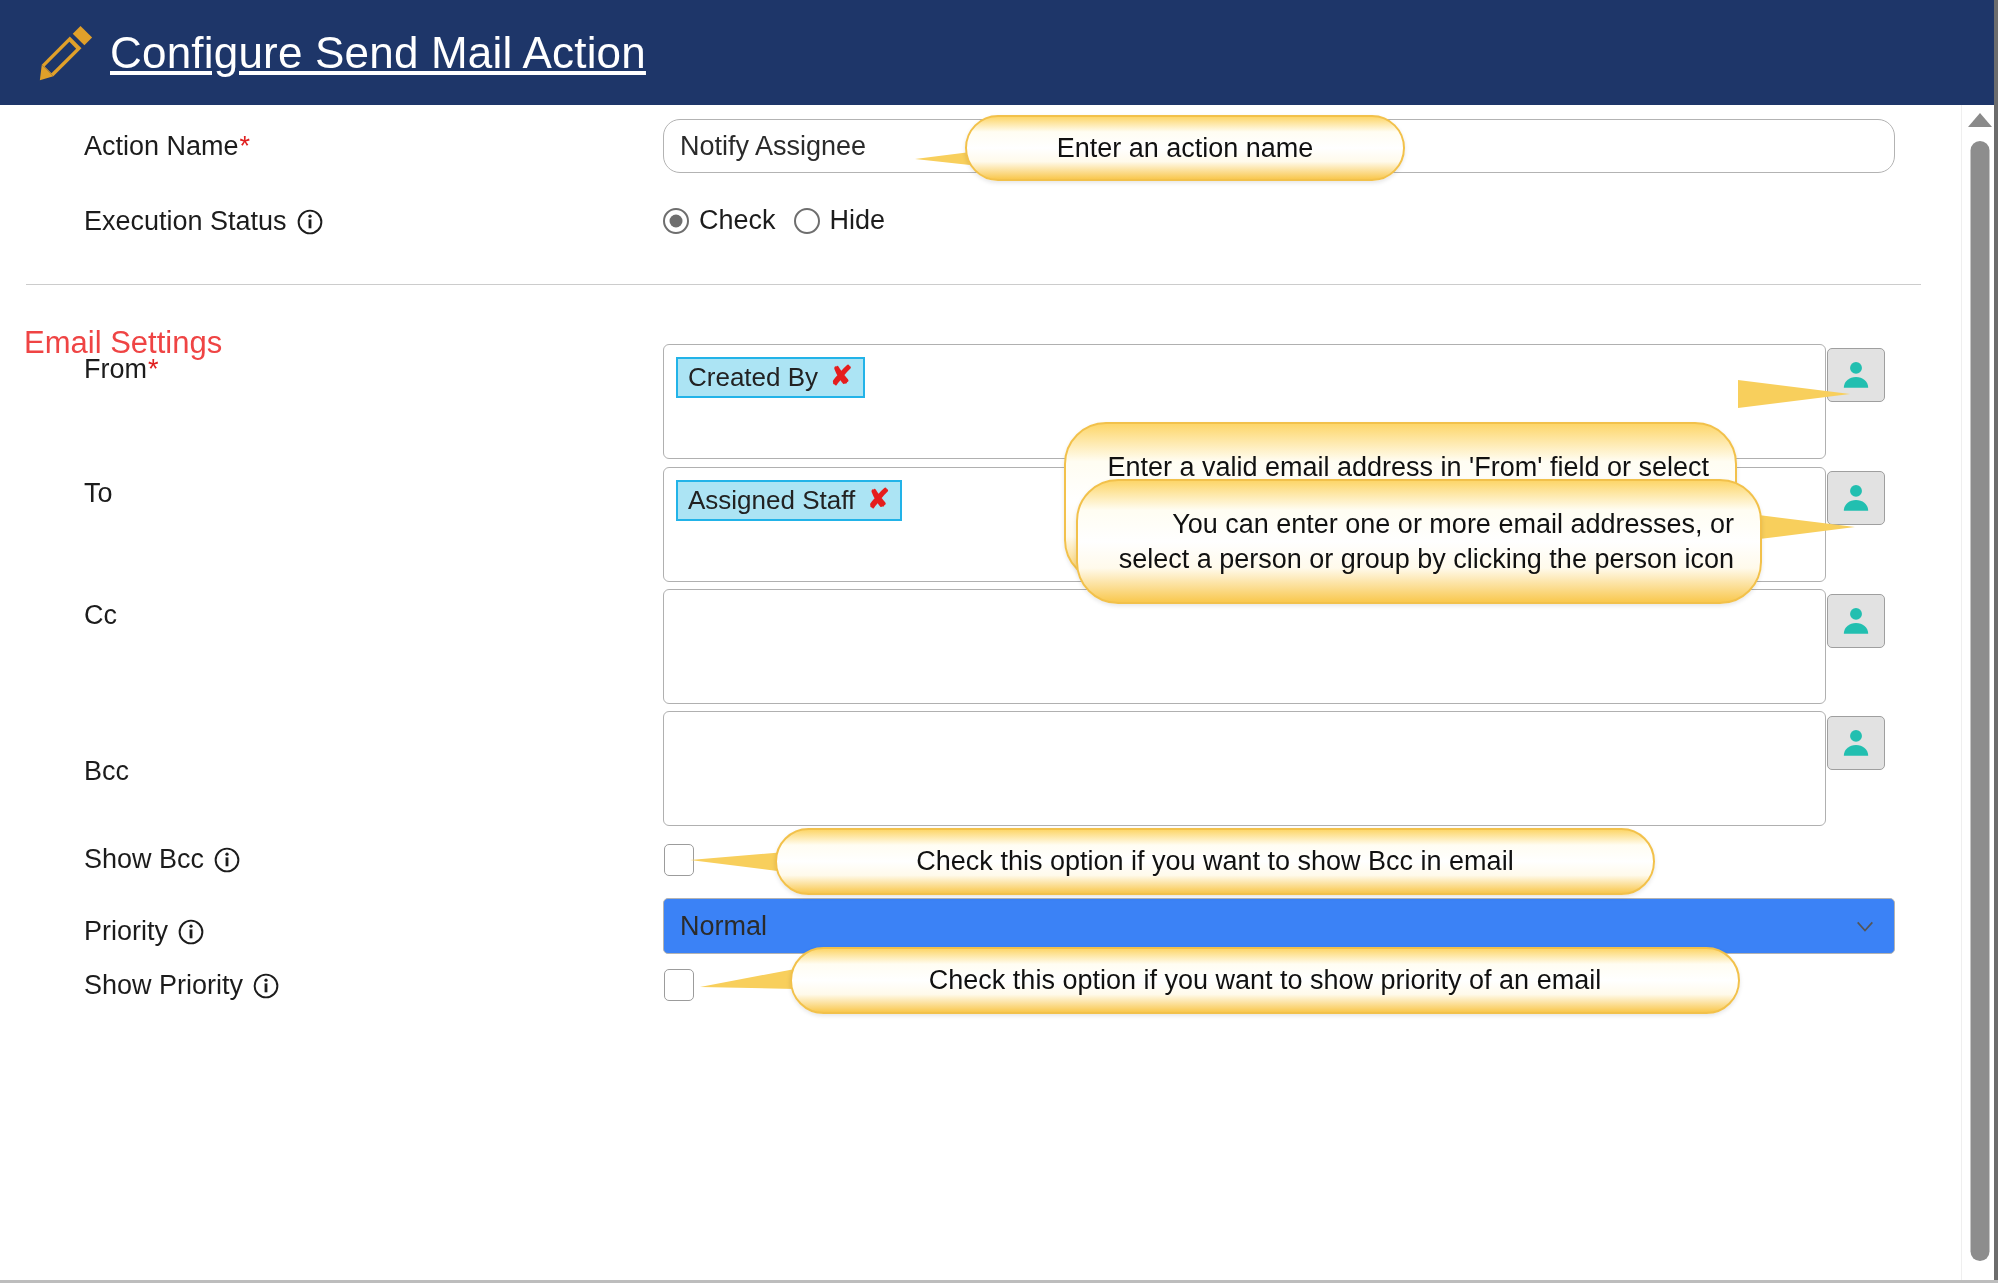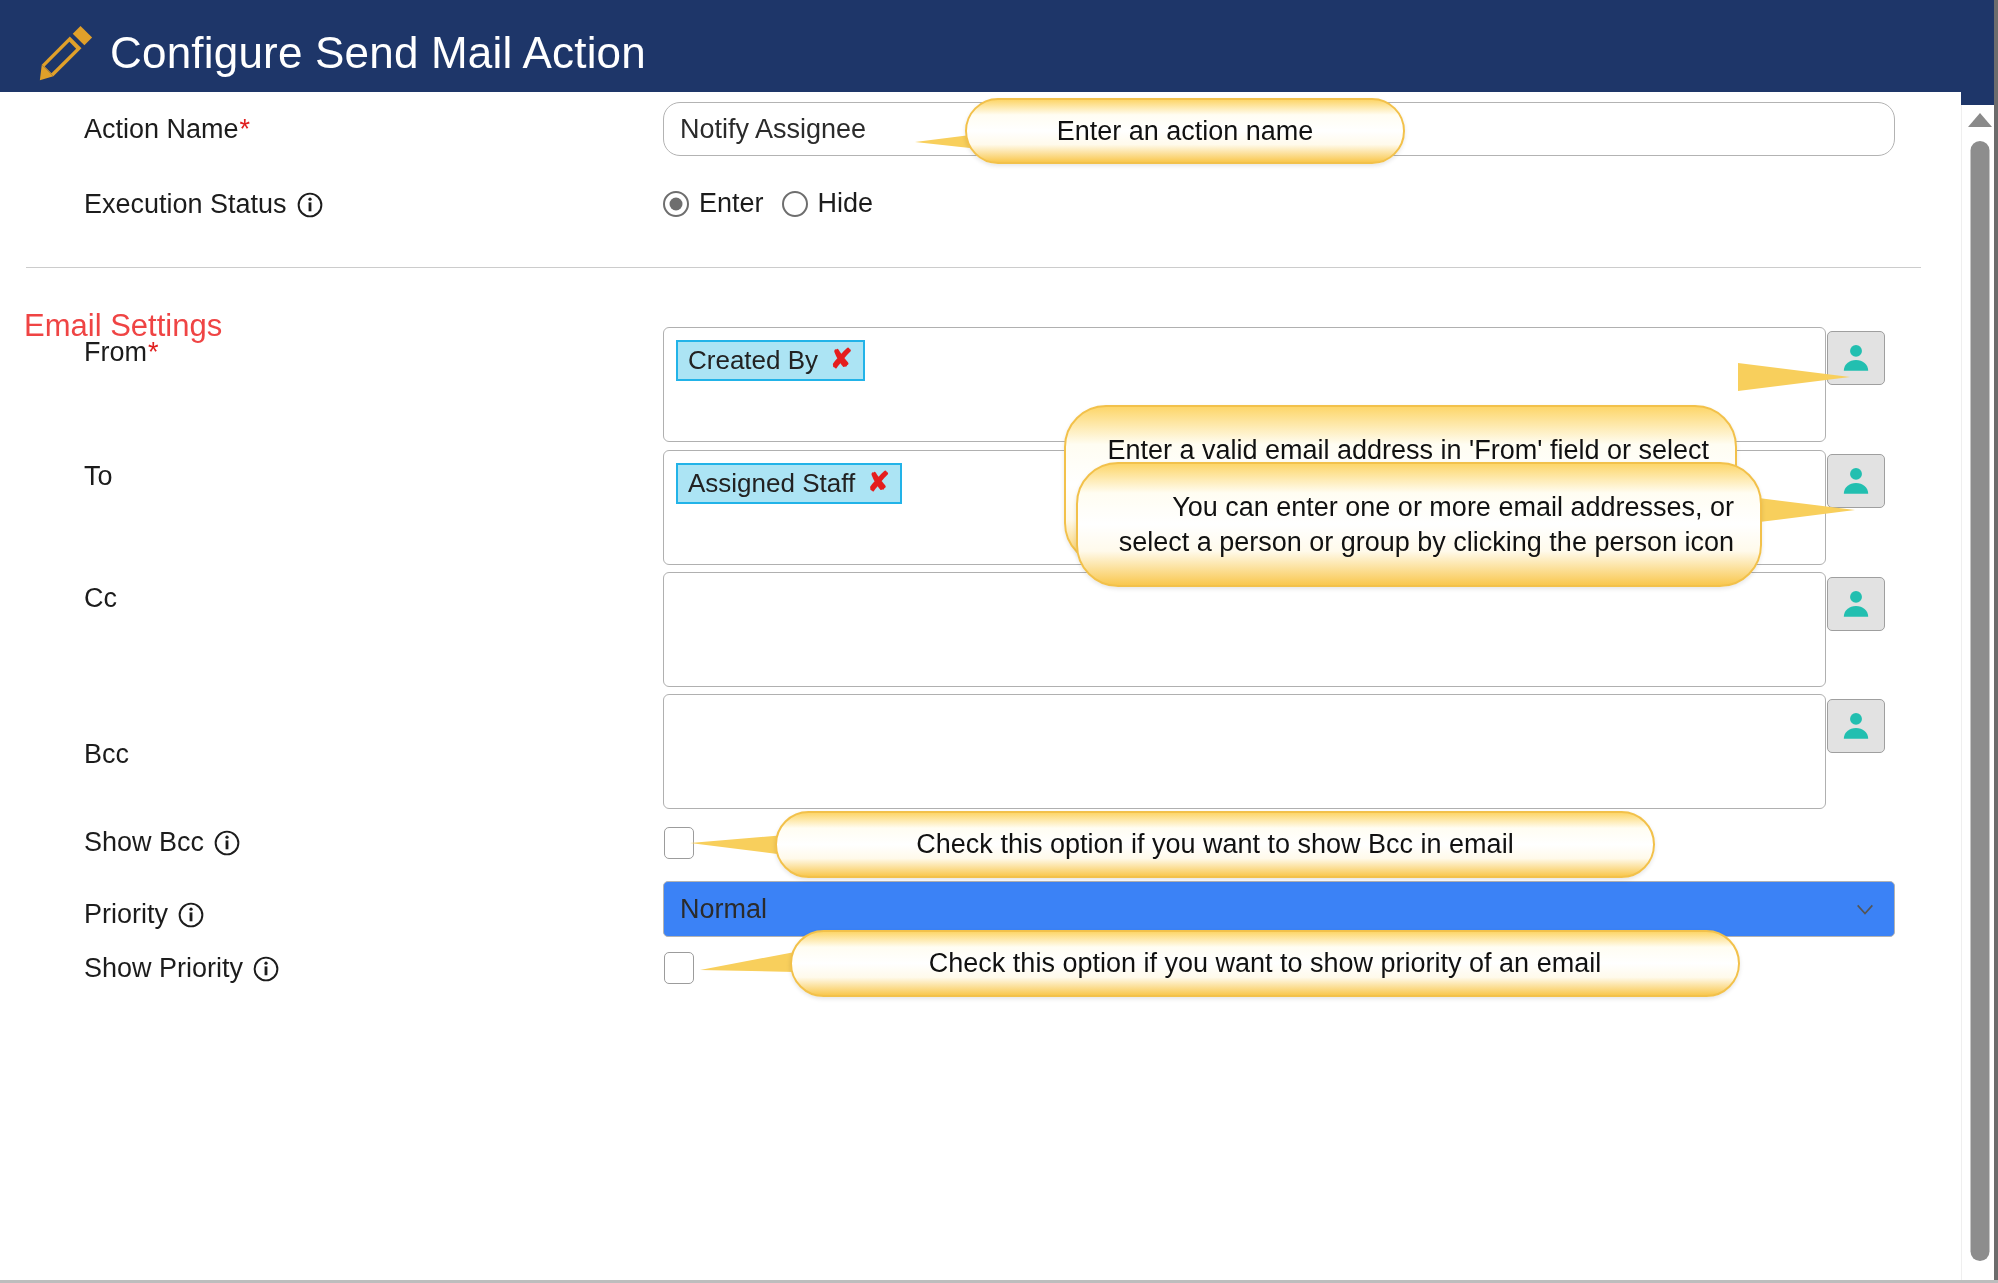--- a/index.html
+++ b/index.html
@@ -34,26 +34,27 @@
     flex: 0 0 auto;
     display: block;
   }
   .title-text {
     color: #ffffff;
     font-size: 44px;
     font-weight: normal;
     letter-spacing: 0.2px;
     line-height: 1;
     white-space: nowrap;
+    text-decoration: underline;
   }
 
   
   .content {
     position: absolute;
-    left: 0; top: 92px;
+    left: 0; top: 109px;
     width: 1961px;
     height: 832px;
     background: #ffffff;
   }
   .lbl {
     position: absolute;
     font-size: 27px;
     color: #1c1c1c;
     white-space: nowrap;
     display: flex;
@@ -279,21 +280,21 @@
       <span>Execution Status</span>
       <svg class="info-icon" viewBox="0 0 24 24">
         <circle cx="12" cy="12" r="10.5" fill="none" stroke="#1c1c1c" stroke-width="1.8"></circle>
         <circle cx="12" cy="6.6" r="1.5" fill="#1c1c1c"></circle>
         <rect x="10.7" y="9.6" width="2.6" height="8.2" fill="#1c1c1c"></rect>
       </svg>
     </div>
     <div class="radio-group" style="left:663px; top:96px;">
       <label class="radio-opt">
         <span class="radio on"></span>
-        <span>Enter</span>
+        <span>Check</span>
       </label>
       <label class="radio-opt">
         <span class="radio"></span>
         <span>Hide</span>
       </label>
     </div>
 
     <div class="divider" style="left:26px; top:175px; width:1895px;"></div>
 
     <div class="section-head" style="left:24px; top:216px;">Email Settings</div>

